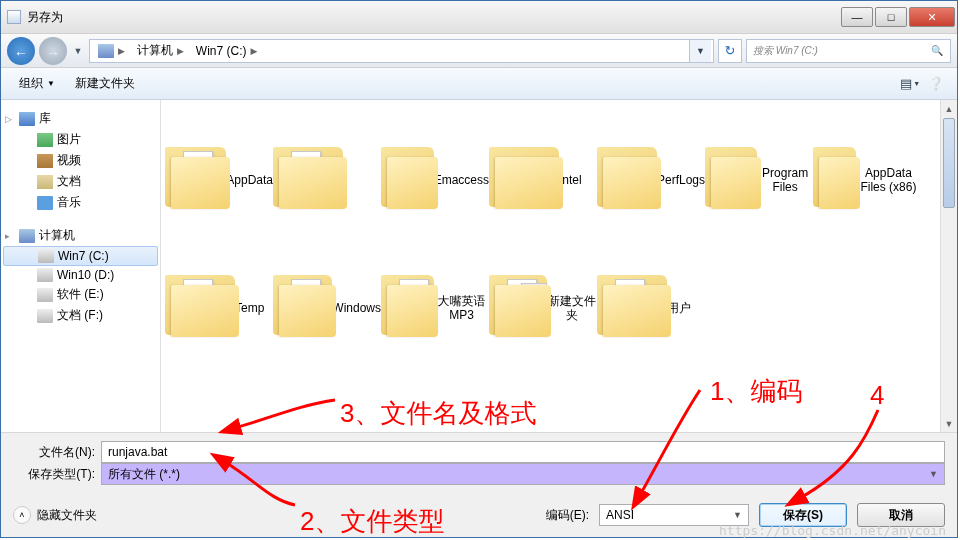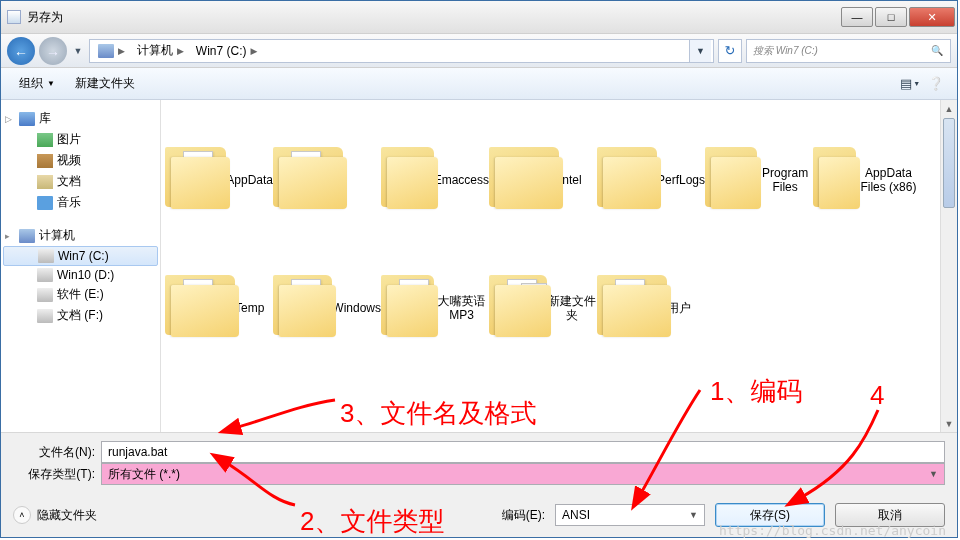--- a/index.html
+++ b/index.html
@@ -49,28 +49,28 @@
 .folder-paper2 { position:absolute; left:32px; top:8px; width:26px; height:36px; background:#f6f6f6; border:1px solid #c8c8c8;}
 .file-label { font-size:12px; text-align:center; margin-top:6px; line-height:1.2; }
 .vscroll { position:absolute; right:0; top:0; bottom:0; width:17px; background:#f0f0f0; border-left:1px solid #ddd;}
 .vscroll .thumb { position:absolute; top:18px; left:2px; right:2px; height:90px; background:linear-gradient(#d8e4f2,#b8cce8); border:1px solid #9ab; border-radius:2px;}
 .vscroll .arr { position:absolute; left:0; right:0; height:17px; display:flex;align-items:center;justify-content:center; font-size:9px; color:#666; background:#f0f0f0;}
 .vscroll .arr.up{top:0;} .vscroll .arr.dn{bottom:0;}
 .bottom-panel { background:#f0f0f0; border-top:1px solid #d8d8d8; padding: 8px 12px 10px; }
 .form-row { display:flex; align-items:center; }
 .form-label { width:88px; text-align:right; font-size:12px; padding-right:6px; }
 .form-input { flex:1; height:22px; border:1px solid #abadb3; background:#fff; font-size:12px; padding:0 6px;}
-.form-select { flex:1; height:22px; border:1px solid #abadb3; background:#f9a8d4; font-size:12px; padding:0 6px; display:flex; align-items:center; justify-content:space-between;}
+.form-select { flex:1; height:22px; border:1px solid #abadb3; background:#c4b5fd; font-size:12px; padding:0 6px; display:flex; align-items:center; justify-content:space-between;}
 .bottom-actions { display:flex; align-items:center; padding-top:18px; }
 .hide-folders { display:flex; align-items:center; gap:6px; font-size:12px; }
 .hide-folders .chev-up { width:18px; height:18px; border:1px solid #ccc; border-radius:9px; display:flex;align-items:center;justify-content:center;font-size:9px; background:#fafafa;}
 .actions-right { margin-left:auto; display:flex; align-items:center; gap:10px; font-size:12px;}
 .enc-label { }
 .enc-select { width:150px; height:22px; border:1px solid #abadb3; background:#fff; display:flex;align-items:center;justify-content:space-between;padding:0 6px;}
-.btn { width:110px; height:24px; border:1px solid #8a8a8a; background:linear-gradient(#f9f9f9,#e2e2e2); border-radius:3px; font-size:12px; display:flex;align-items:center;justify-content:center;}
+.btn { width:88px; height:24px; border:1px solid #8a8a8a; background:linear-gradient(#f9f9f9,#e2e2e2); border-radius:3px; font-size:12px; display:flex;align-items:center;justify-content:center;font-weight:bold;}
 .btn.primary { border:1px solid #3a8bc8; box-shadow: inset 0 0 0 1px #aed4f4; background:linear-gradient(#f2f9ff,#e4f1ff);}
 
 .anno { position:absolute; pointer-events:none; font-family: "SimSun","KaiTi","Microsoft YaHei"; }
 .anno-text { color:#ff0000; font-size:26px; font-weight:normal; position:absolute; white-space:nowrap;}
 .arrow-svg { position:absolute; }
 .watermark { position:absolute; right:14px; bottom:2px; font-size:13px; color:#ccc; font-family:monospace; letter-spacing:0px; pointer-events:none;}
 </style>
 </head>
 <body>
 

